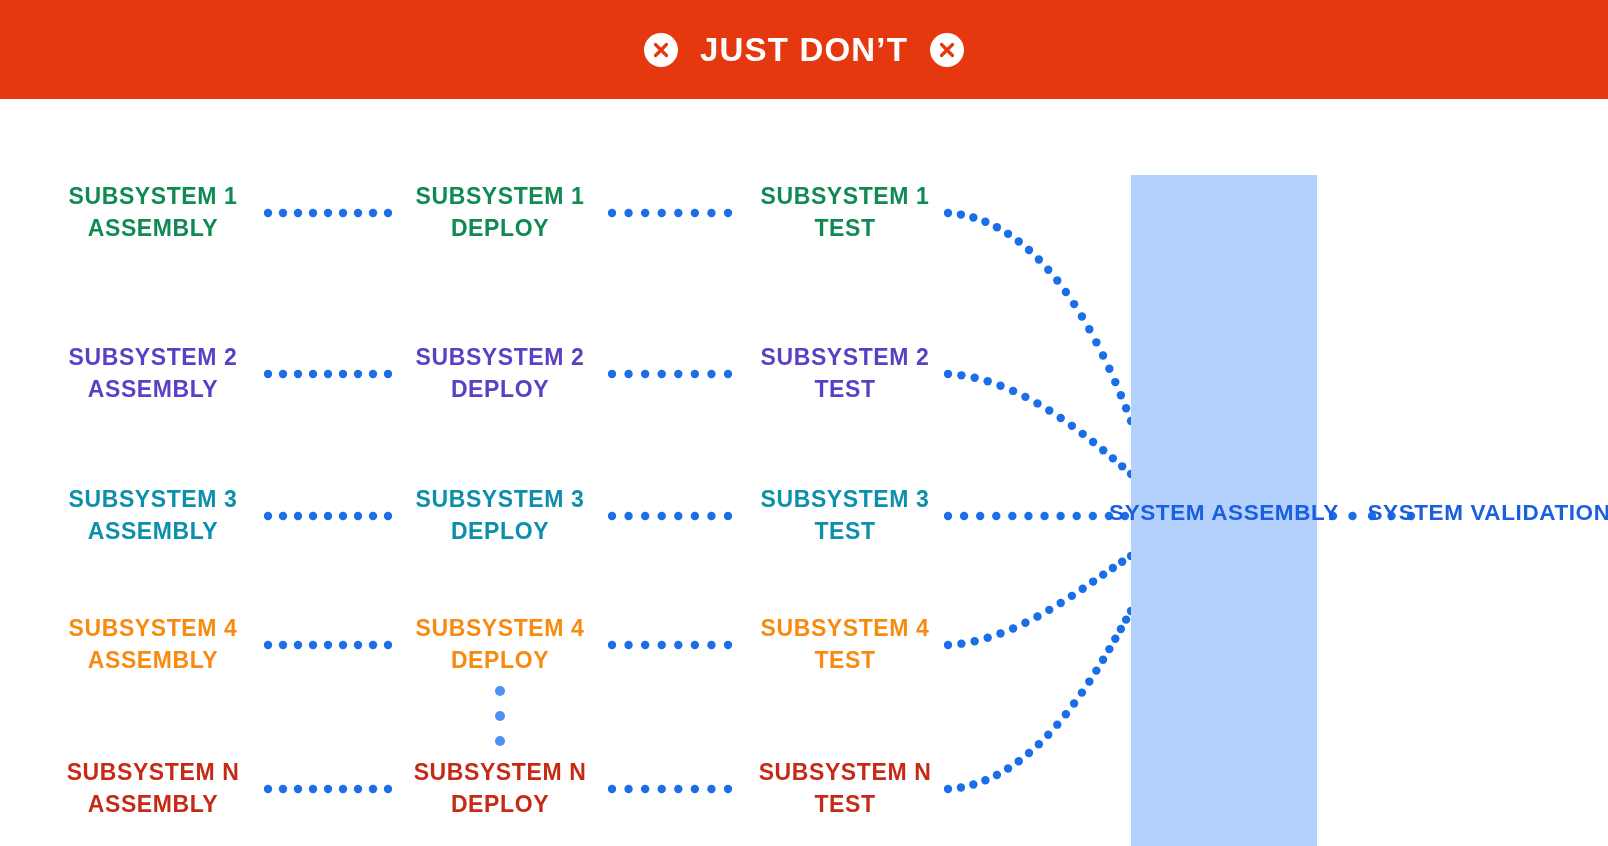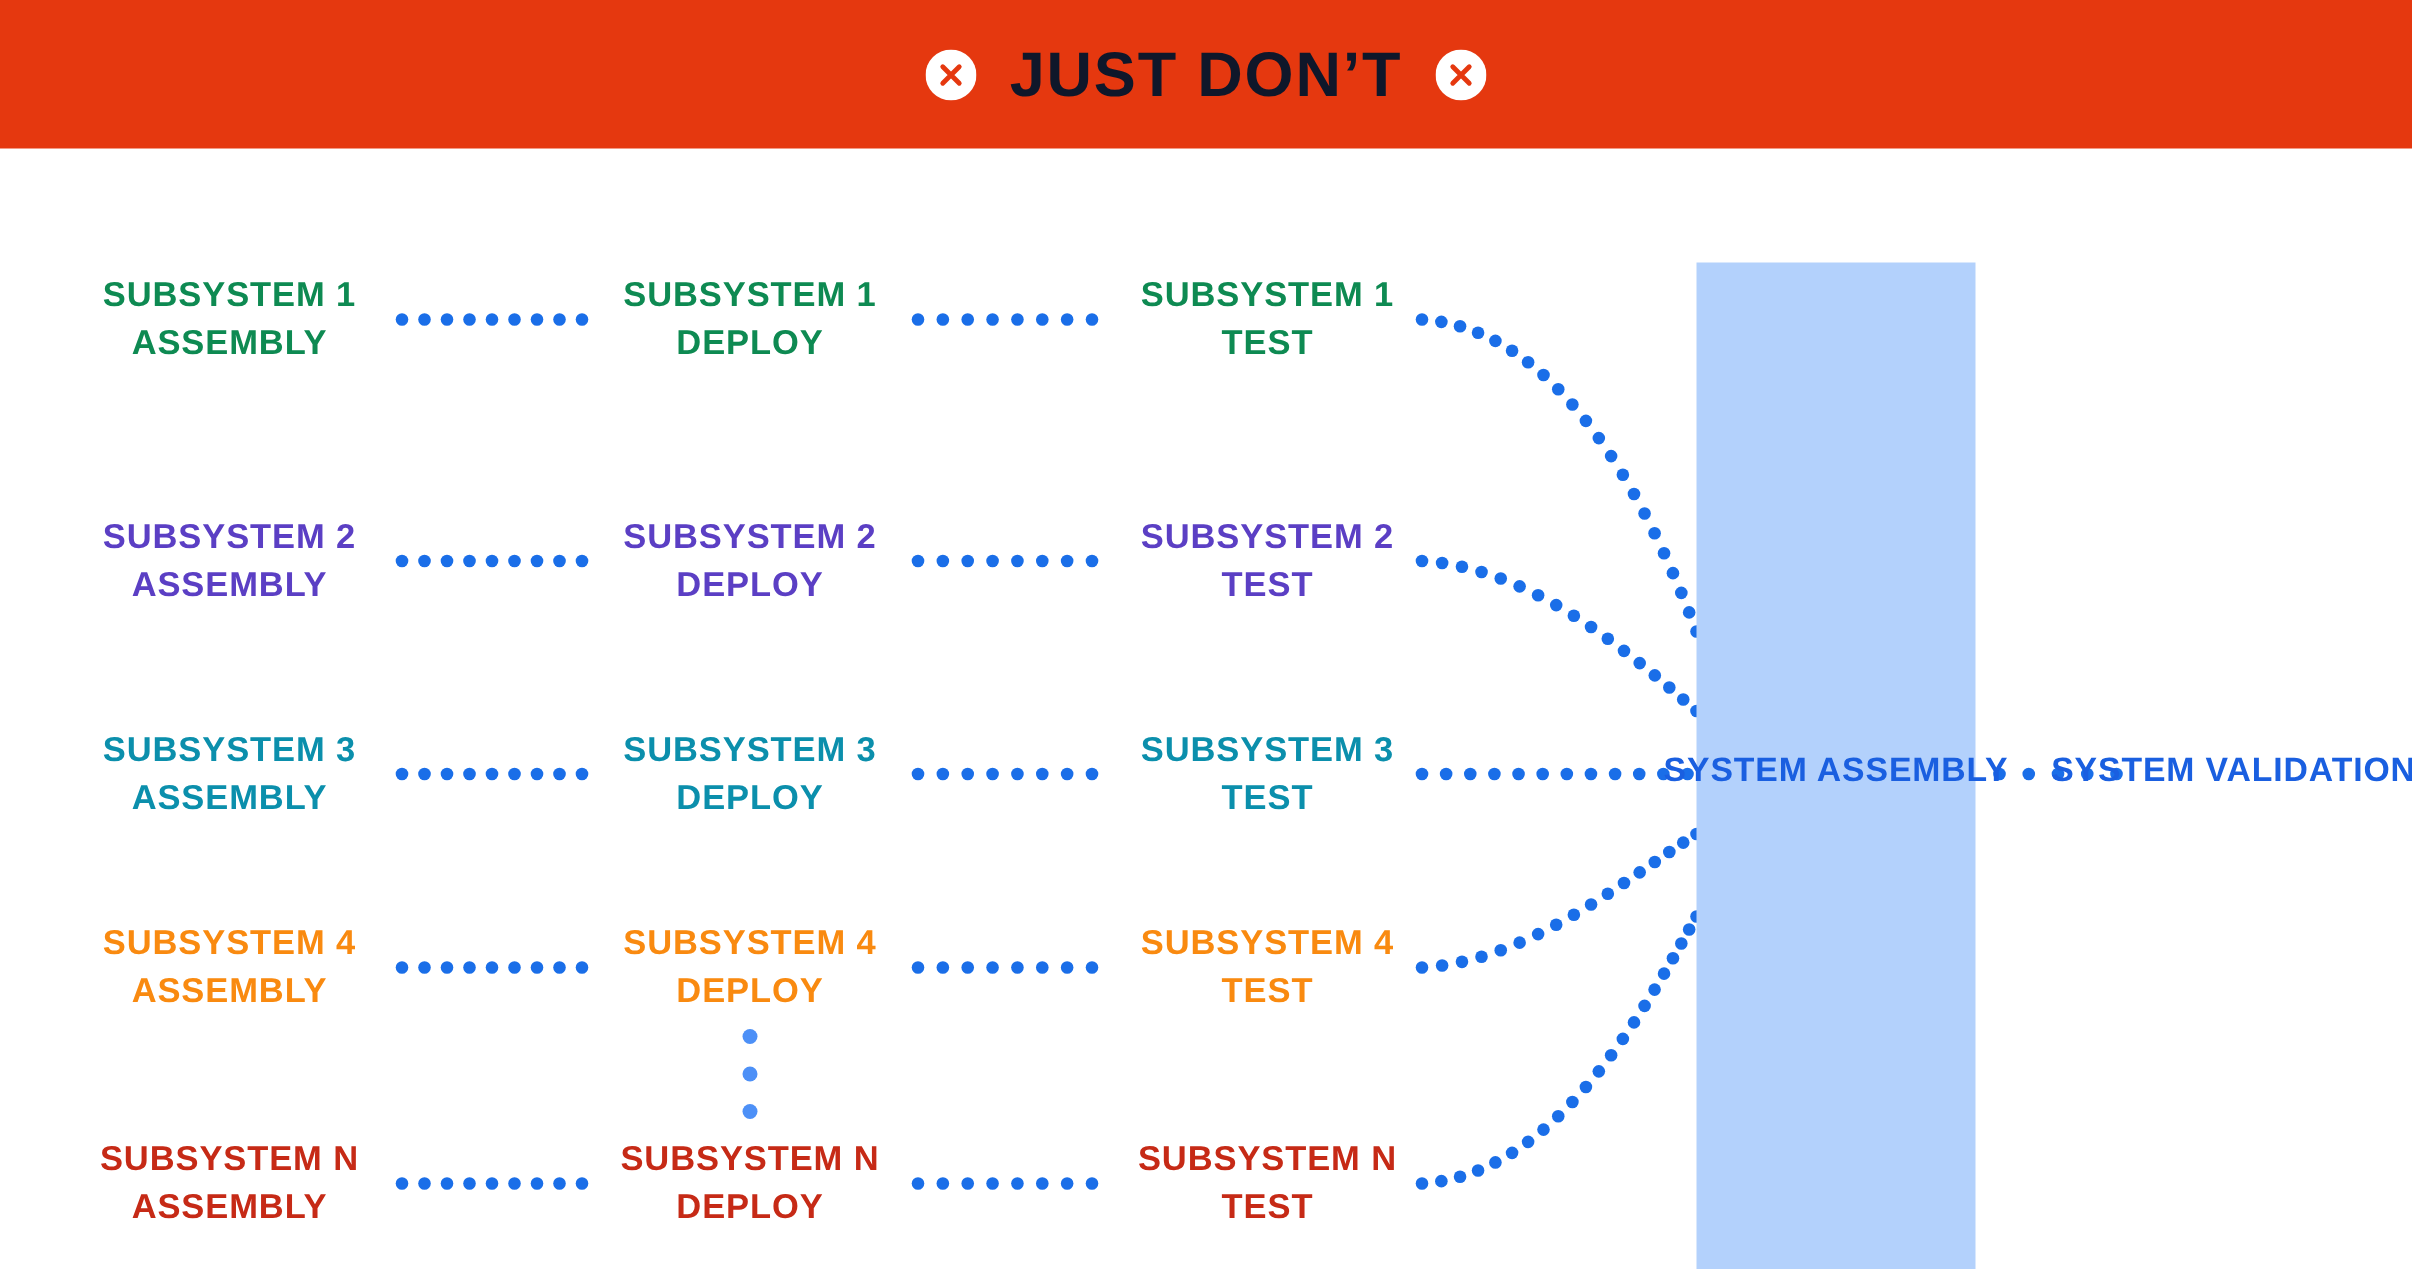--- a/index.html
+++ b/index.html
@@ -23,22 +23,22 @@
     top: 0;
     width: 1608px;
     height: 99px;
     background: #e5380f;
     display: flex;
     align-items: center;
     justify-content: center;
     gap: 22px;
   }
   #banner-title {
-    color: #0f172a;
-    font-size: 42px;
+    color: #ffffff;
+    font-size: 33px;
     font-weight: bold;
     letter-spacing: 1.2px;
     line-height: 1;
     white-space: nowrap;
   }
   .x-circle {
     width: 34px;
     height: 34px;
     flex: 0 0 auto;
     display: block;

